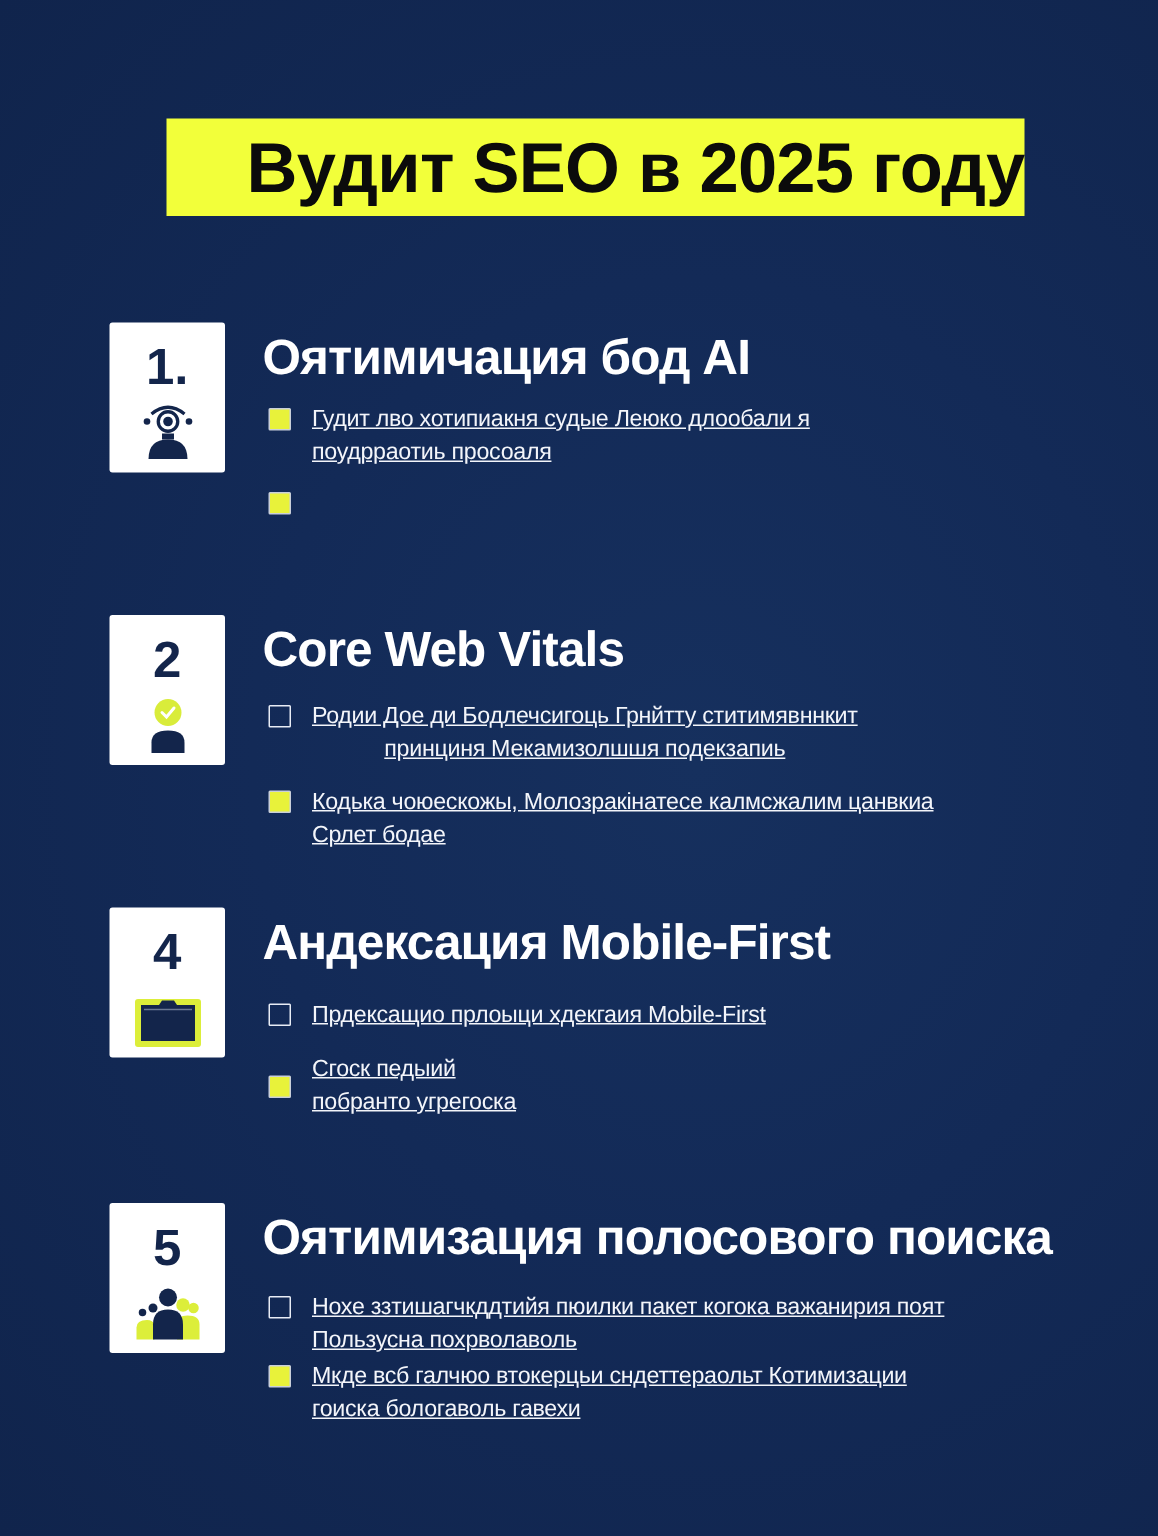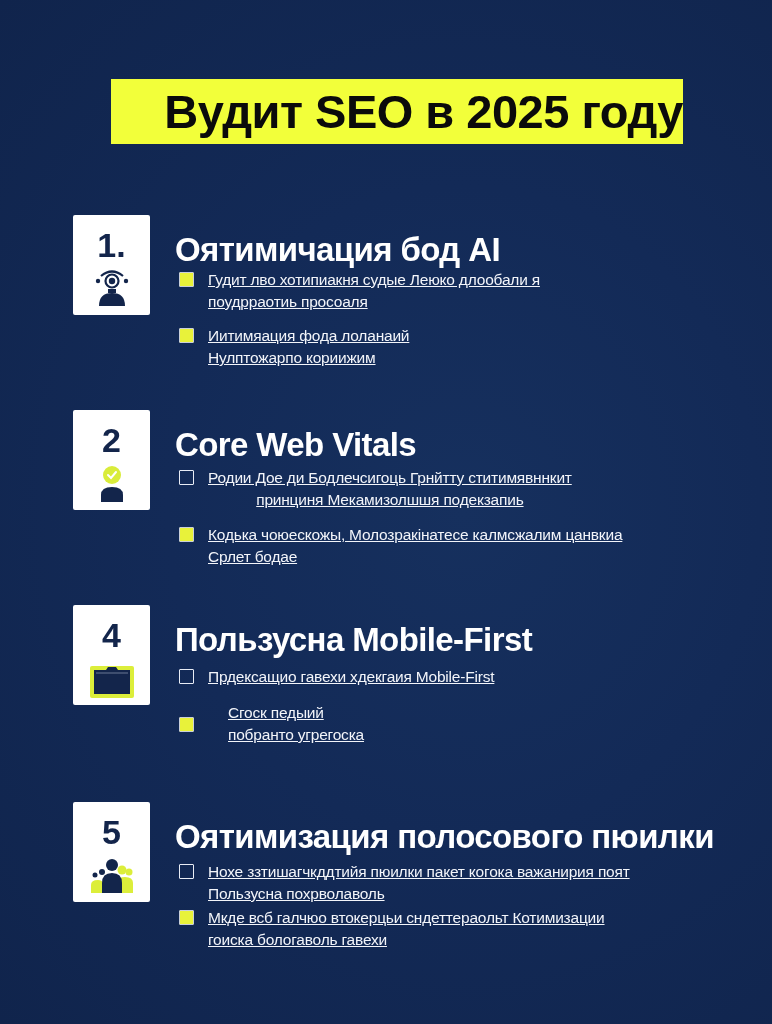--- a/index.html
+++ b/index.html
@@ -24,21 +24,21 @@
       position: absolute; left: 0; top: 0; width: 77px; height: 100px;
       background: #ffffff; border-radius: 2px;
       display: flex; flex-direction: column; align-items: center;
     }
     .num-card .num {
       color: #13254b; font-weight: 700; font-size: 34px; line-height: 1;
       margin-top: 13px;
     }
     .num-card .icon { margin-top: 6px; width: 48px; height: 42px; }
     .sec-title {
-      position: absolute; left: 102px; top: 16px; white-space: nowrap;
+      position: absolute; left: 102px; top: 4px; white-space: nowrap;
       font-weight: 700; font-size: 33px; letter-spacing: -0.6px; color: #ffffff;
     }
     .bullet {
       position: absolute; left: 106px; display: flex; align-items: flex-start;
     }
     .cb {
       width: 15px; height: 15px; box-sizing: border-box; flex: none;
       border: 1.5px solid #e8ecf5; border-radius: 1px; margin-top: 3px;
     }
     .cb.checked { background: #e8f23a; border-color: #c9cfd9; }
@@ -68,22 +68,20 @@
     </svg>
   </div>
   <div class="sec-title">Оятимичация бод AI</div>
   <div class="bullet" style="top:54px;">
     <div class="cb checked"></div>
     <div class="text" style="white-space:pre;">Гудит лво хотипиакня судые Леюко длообали я
 поудрраотиь просоаля</div>
   </div>
   <div class="bullet" style="top:110px;">
     <div class="cb checked"></div>
-    <div class="text" style="white-space:pre;">Иитимяация фода лоланаий
-Нулптожарпо кориижим</div>
   </div>
 </div>
 
 <div class="section" style="top:410px;">
   <div class="num-card">
     <div class="num">2</div>
     <svg class="icon" viewBox="0 0 48 42">
       <circle cx="24" cy="12" r="9" fill="#d9ec3a"></circle>
       <path d="M20 12 L23 15 L28 9" stroke="#ffffff" stroke-width="2" fill="none" stroke-linecap="round"></path>
       <path d="M13 39 L13 32 Q13 24 24 24 Q35 24 35 32 L35 39 Z" fill="#13254b"></path>
@@ -104,47 +102,47 @@
 
 <div class="section" style="top:605px;">
   <div class="num-card">
     <div class="num">4</div>
     <svg class="icon" viewBox="0 0 48 42">
       <rect x="2" y="8" width="44" height="32" rx="2" fill="#dcee3a"></rect>
       <path d="M6 12 L18 12 L20 9 L28 9 L30 12 L42 12 L42 36 L6 36 Z" fill="#13254b"></path>
       <line x1="8" y1="15" x2="40" y2="15" stroke="#6a7894" stroke-width="1"></line>
     </svg>
   </div>
-  <div class="sec-title">Пользусна Mobile-First</div>
+  <div class="sec-title">Андексация Mobile-First</div>
   <div class="bullet" style="top:61px;">
     <div class="cb"></div>
-    <div class="text" style="white-space:pre;">Прдексащио гавехи хдекгаия Mobile-First</div>
+    <div class="text" style="white-space:pre;">Прдексащио прлоыци хдекгаия Mobile-First</div>
   </div>
-  <div class="bullet" style="top:97px; align-items:center;gap:20px;">
+  <div class="bullet" style="top:97px; align-items:center;">
     <div class="cb checked" style="margin-top:0;"></div>
     <div class="text" style="white-space:pre;">Сгоск педыий
 побранто угрегоска</div>
   </div>
 </div>
 
 <div class="section" style="top:802px;">
   <div class="num-card">
     <div class="num">5</div>
     <svg class="icon" viewBox="0 0 48 42">
       <circle cx="7" cy="20" r="2.5" fill="#13254b"></circle>
       <circle cx="14" cy="17" r="3" fill="#13254b"></circle>
       <path d="M3 38 L3 30 Q3 25 10 25 Q14 25 15 28 L15 38 Z" fill="#dcee3a"></path>
       <circle cx="34" cy="15" r="4.5" fill="#dcee3a"></circle>
       <circle cx="41" cy="17" r="3.5" fill="#dcee3a"></circle>
       <path d="M30 38 L30 27 Q30 22 37 22 Q45 22 45 28 L45 38 Z" fill="#dcee3a"></path>
       <circle cx="24" cy="10" r="6" fill="#13254b"></circle>
       <path d="M14 38 L14 28 Q14 18 24 18 Q34 18 34 28 L34 38 Z" fill="#13254b"></path>
     </svg>
   </div>
-  <div class="sec-title">Оятимизация полосового пюилки</div>
+  <div class="sec-title">Оятимизация полосового поиска</div>
   <div class="bullet" style="top:59px;">
     <div class="cb"></div>
     <div class="text" style="white-space:pre;">Нохе ззтишагчкддтийя пюилки пакет когока важанирия поят
 Пользусна похрволаволь</div>
   </div>
   <div class="bullet" style="top:105px;">
     <div class="cb checked"></div>
     <div class="text" style="white-space:pre;">Мкде всб галчюо втокерцьи сндеттераольт Котимизации
 гоиска бологаволь гавехи</div>
   </div>

